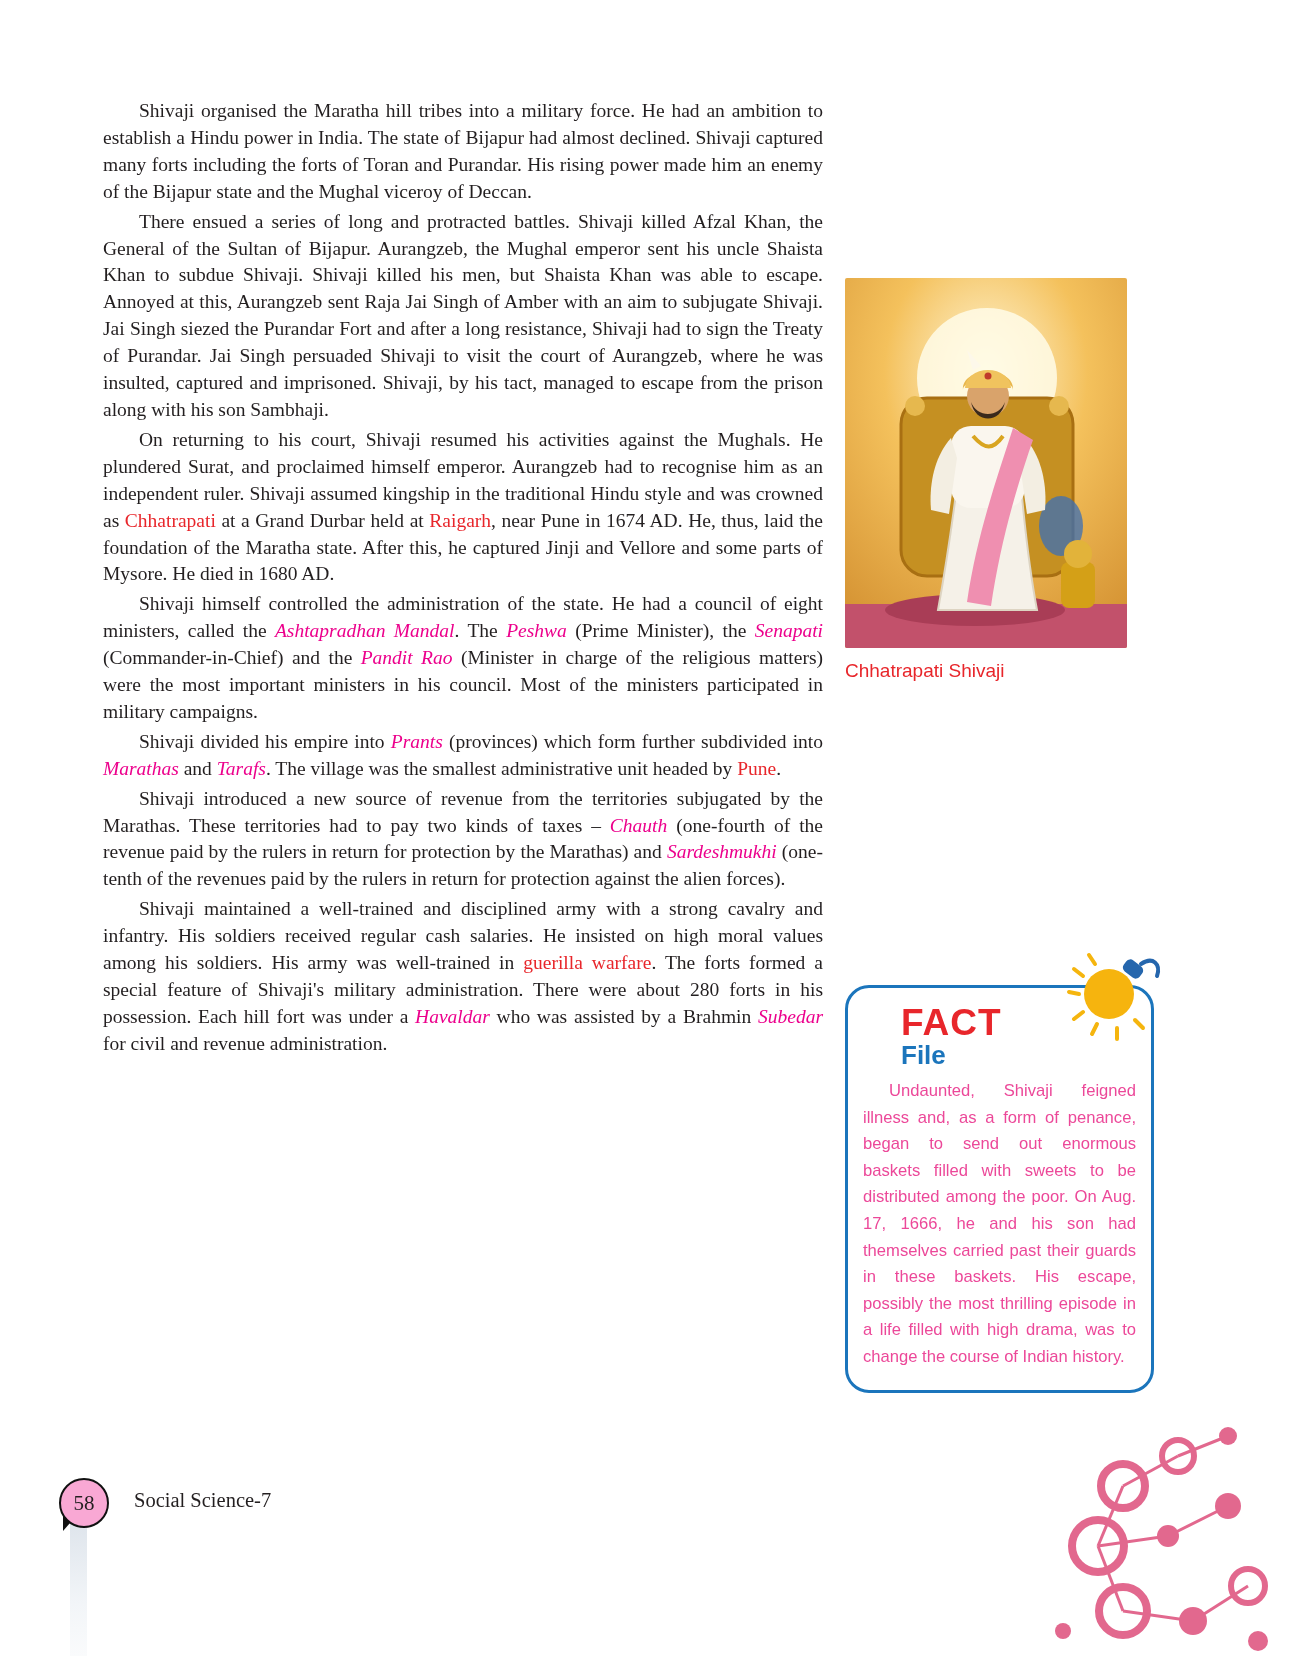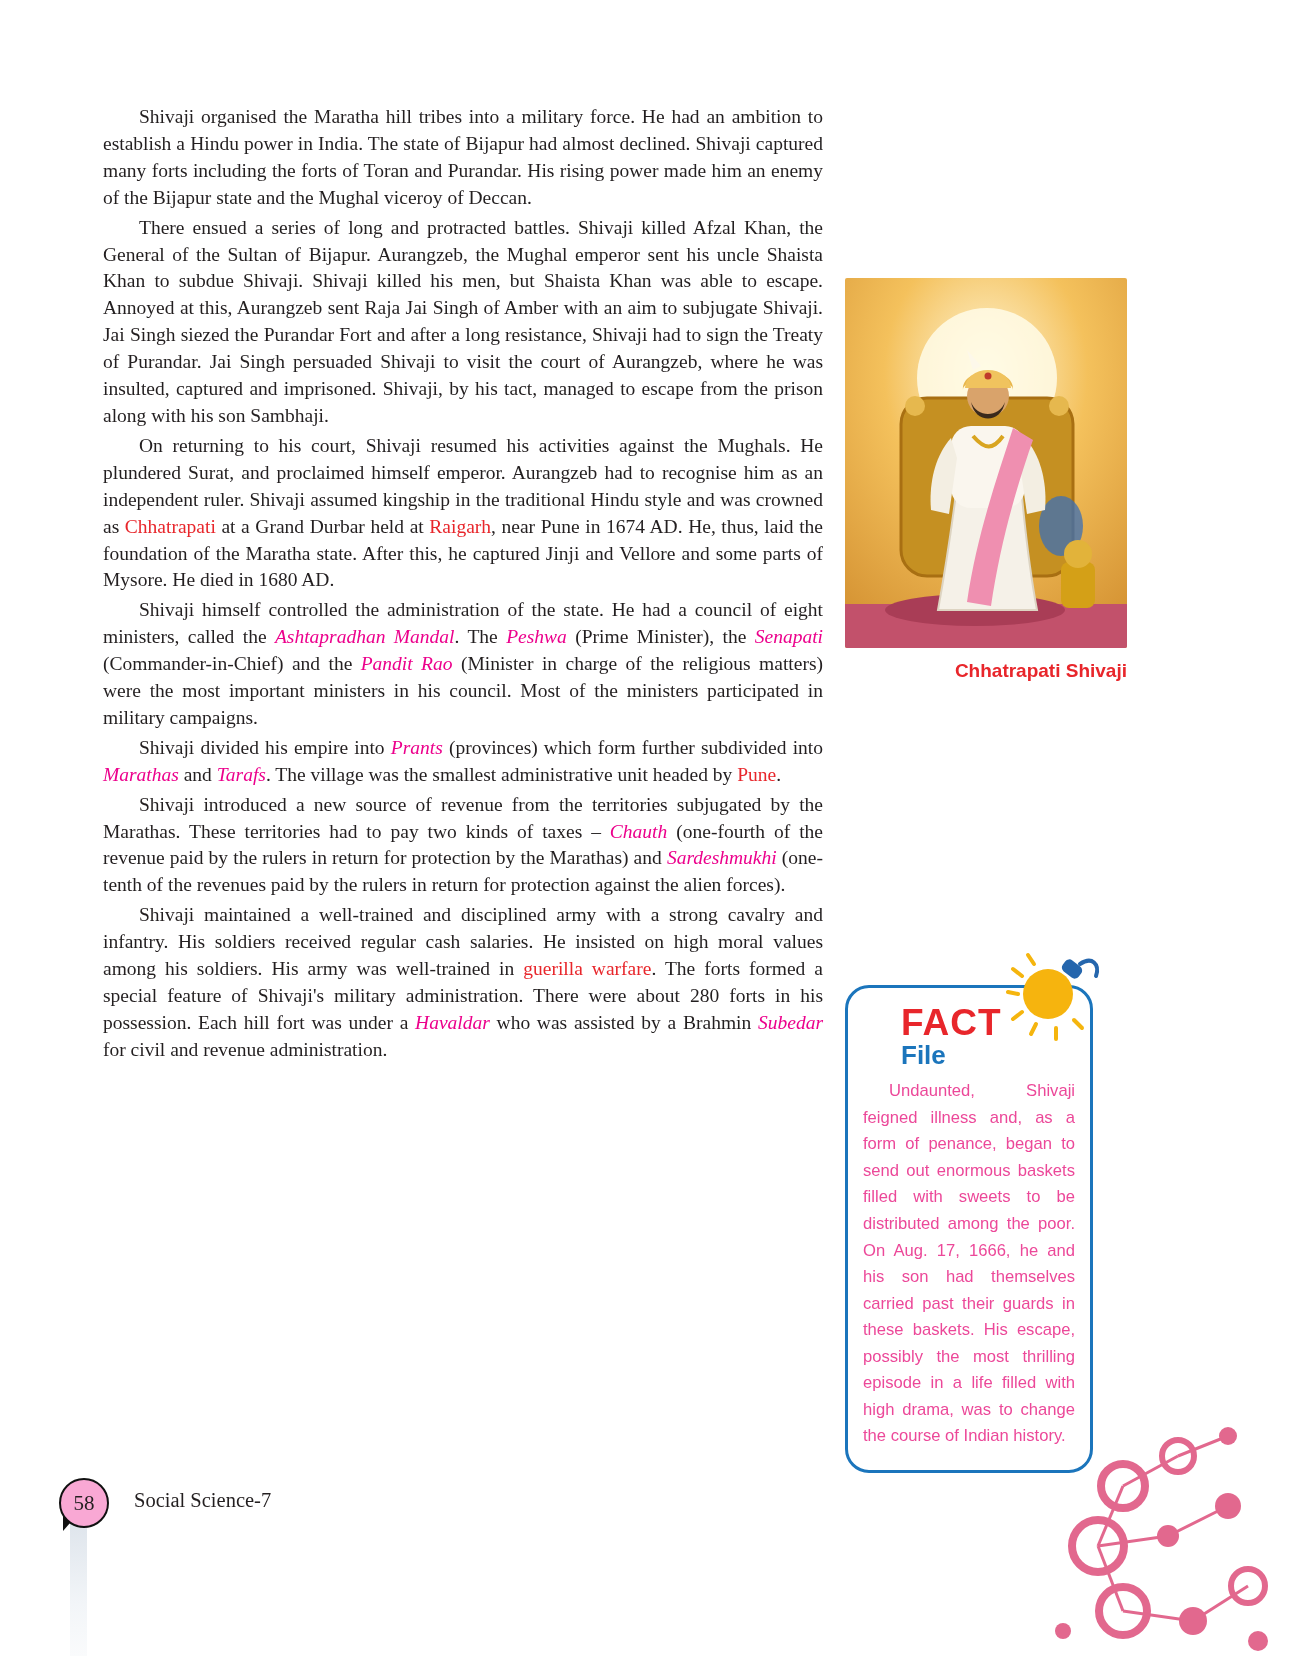--- a/index.html
+++ b/index.html
@@ -2,40 +2,40 @@
 <html style="--red: #e8262b; --pink: #ec008c; --blue: #1b75bc; --text: #231f20;"><head>
 <meta charset="utf-8">
 <style>
   html,body{margin:0;padding:0;background:#ffffff;}
   .page{
     position:relative;width:1296px;height:1656px;background:#ffffff;overflow:hidden;
     font-family:"Liberation Serif",serif;color:var(--text,#231f20);
   }
   
   .main-text{
-    position:absolute;left:103px;top:104px;width:720px;
+    position:absolute;left:103px;top:98px;width:720px;
     text-align:justify;font-size:19.5px;line-height:1.38;
   }
   .para{margin:0 0 3px 0;text-indent:36px;}
   h2.section{
     font-family:"Liberation Sans",sans-serif;font-weight:bold;
     color:var(--red,#e8262b);font-size:23px;margin:10px 0 6px 0;text-indent:0;
   }
   .red{color:var(--red,#e8262b);}
   .pink{color:var(--pink,#ec008c);font-style:italic;}
   
   .figure{position:absolute;left:845px;top:278px;width:282px;}
   .figure svg{display:block;width:282px;height:370px;border-radius:2px;}
   .caption{
-    margin-top:12px;text-align:right;
-    font-family:"Liberation Sans",sans-serif;font-size:19px;color:var(--red,#e8262b);font-weight:bold;
+    margin-top:12px;text-align:left;
+    font-family:"Liberation Sans",sans-serif;font-size:19px;color:var(--red,#e8262b);
   }
   
   .fact-box{
-    position:absolute;left:845px;top:985px;width:248px;box-sizing:border-box;
+    position:absolute;left:845px;top:985px;width:309px;box-sizing:border-box;
     border:3.5px solid var(--blue,#1b75bc);border-radius:24px;
     background:#ffffff;padding:14px 15px 20px 15px;
   }
   .fact-title{font-family:"Liberation Sans",sans-serif;font-weight:bold;line-height:1.02;margin:2px 0 10px 38px;}
   .fact-title .t1{display:block;color:var(--red,#e8262b);font-size:37px;letter-spacing:1px;}
   .fact-title .t2{display:block;color:var(--blue,#1b75bc);font-size:26px;margin-left:0;}
   .fact-body{
     font-family:"Liberation Sans",sans-serif;font-size:16.6px;line-height:1.6;
     text-align:justify;text-indent:26px;margin:0;color:#ec4899;
   }

